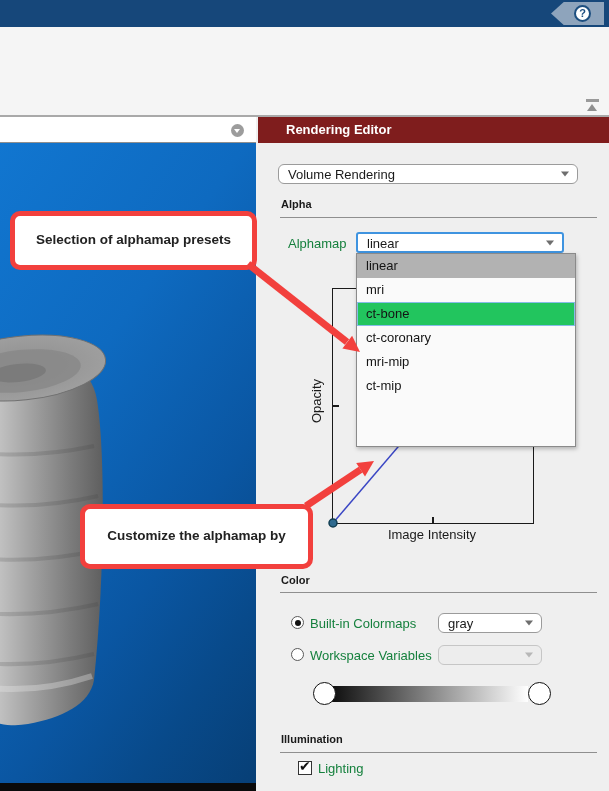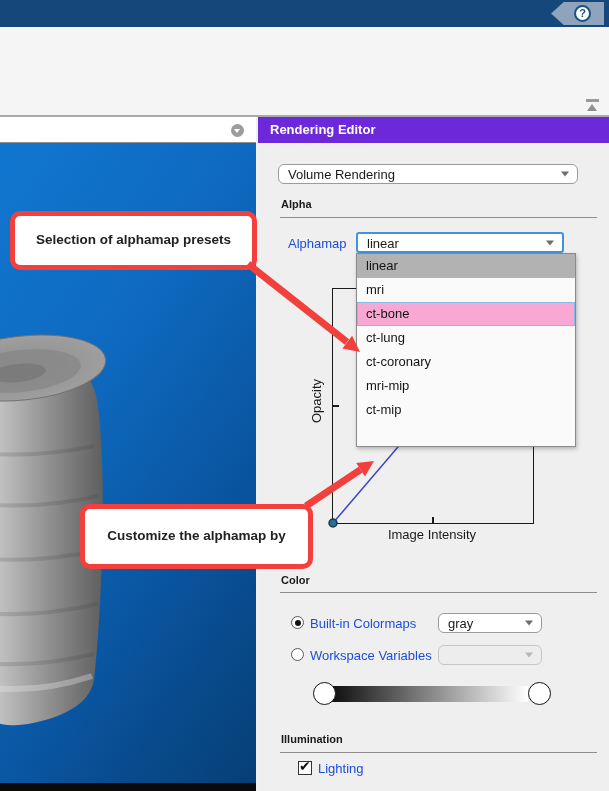--- a/index.html
+++ b/index.html
@@ -30,49 +30,49 @@
   .chevron-circle{position:absolute;left:231px;top:124px;width:13px;height:13px;border-radius:50%;background:#9c9c9c;cursor:pointer;}
   .chevron-circle .tri{position:absolute;left:3px;top:5px;width:0;height:0;border-left:3.5px solid transparent;border-right:3.5px solid transparent;border-top:4.5px solid #fff;}
   .viewer{
     position:absolute;left:0;top:143px;width:256px;height:640px;overflow:hidden;
     background:linear-gradient(125deg,#1176d0 0%,#0e6ac0 35%,#0a56a2 65%,#084a8b 82%,#073f76 100%);
   }
   .viewer-bottom-strip{position:absolute;left:0;top:783px;width:256px;height:8px;background:#0a0a0a;}
 
   
   .editor-header{
-    position:absolute;left:258px;top:117px;width:351px;height:26px;background:#6d28d9;
-    color:#fff;font-size:13px;font-weight:bold;line-height:26px;padding-left:12px;box-sizing:border-box;
+    position:absolute;left:258px;top:117px;width:351px;height:26px;background:#7f1d1d;
+    color:#fff;font-size:13px;font-weight:bold;line-height:26px;padding-left:28px;box-sizing:border-box;
   }
   .panel{position:absolute;left:258px;top:143px;width:351px;height:648px;background:#efefef;}
 
   .combo{
     position:absolute;background:#fff;border:1px solid #9b9b9b;border-radius:6px;
     font-size:13px;color:#1a1a1a;box-sizing:border-box;cursor:pointer;
   }
   .combo .val{position:absolute;left:9px;top:50%;transform:translateY(-50%);white-space:nowrap;}
   .caret{position:absolute;right:8px;top:50%;transform:translateY(-50%);width:0;height:0;
     border-left:4.5px solid transparent;border-right:4.5px solid transparent;border-top:5.5px solid #6e6e6e;}
   .combo.disabled{background:#ededed;border-color:#c6c6c6;}
   .combo.disabled .caret{border-top-color:#b7b7b7;}
   .combo.focused{border:2px solid #3f94e0;border-radius:3px;}
 
   .section-title{position:absolute;font-size:11px;font-weight:bold;color:#1a1a1a;}
   .section-rule{position:absolute;height:1px;background:#8f8f8f;}
 
-  .label{position:absolute;font-size:13px;color:#1d4ed8;white-space:nowrap;}
+  .label{position:absolute;font-size:13px;color:#15803d;white-space:nowrap;}
 
   
   .opt-list{
     position:absolute;left:356px;top:253px;width:220px;height:194px;background:#fafafa;
     border:1px solid #8a8a8a;box-sizing:border-box;z-index:20;box-shadow:1px 2px 4px rgba(0,0,0,.25);
   }
   .opt{height:24px;line-height:24px;padding-left:9px;font-size:13px;color:#141414;cursor:pointer;box-sizing:border-box;}
   .opt-selected{background:#b2b2b2;}
-  .opt-highlighted{background:#f9a8d4;box-shadow:inset 0 0 0 1px #86bce8;}
+  .opt-highlighted{background:#22c55e;box-shadow:inset 0 0 0 1px #86bce8;}
 
   
   .plot{position:absolute;left:332px;top:288px;width:200px;height:234px;border:1.5px solid #1a1a1a;box-sizing:content-box;cursor:crosshair;}
   .plot svg{position:absolute;left:0;top:0;overflow:visible;}
   .tick-left{position:absolute;left:0;top:116px;width:6px;height:1.5px;background:#1a1a1a;}
   .tick-bottom{position:absolute;left:99px;bottom:0;width:1.5px;height:6px;background:#1a1a1a;}
   .ylabel{position:absolute;left:267px;top:393px;width:100px;height:16px;text-align:center;
     font-size:13px;color:#1a1a1a;transform:rotate(-90deg);}
   .xlabel{position:absolute;left:352px;top:527px;width:160px;text-align:center;font-size:13px;color:#1a1a1a;}
 
@@ -172,21 +172,20 @@
   <div class="tick-left"></div>
   <div class="tick-bottom"></div>
 </div>
 <div class="ylabel">Opacity</div>
 <div class="xlabel">Image Intensity</div>
 
 <div class="opt-list">
   <div class="opt opt-selected">linear</div>
   <div class="opt">mri</div>
   <div class="opt opt-highlighted">ct-bone</div>
-  <div class="opt">ct-lung</div>
   <div class="opt">ct-coronary</div>
   <div class="opt">mri-mip</div>
   <div class="opt">ct-mip</div>
 </div>
 
 <div class="section-title" style="left:281px;top:574px;">Color</div>
 <div class="section-rule" style="left:280px;top:592px;width:317px;"></div>
 
 <div class="radio on" id="radio-builtin" style="left:291px;top:616px;">
     <span class="dot"></span>

